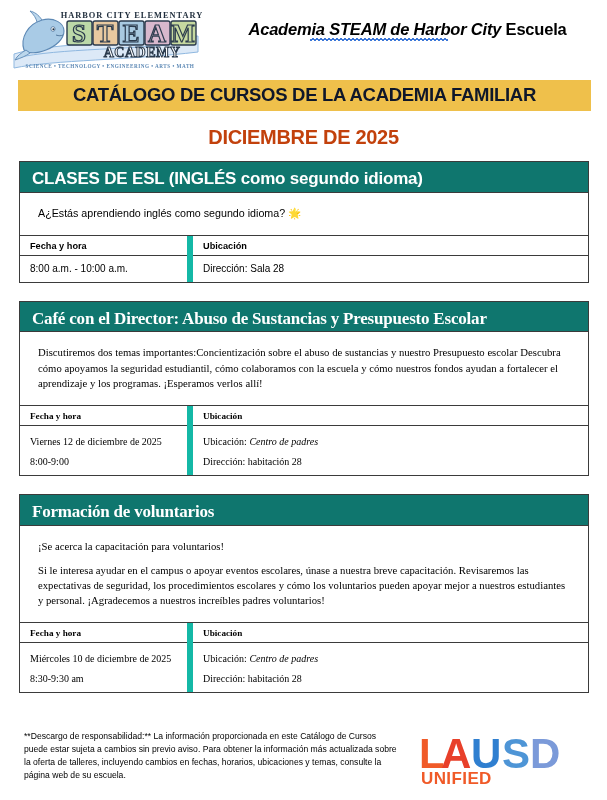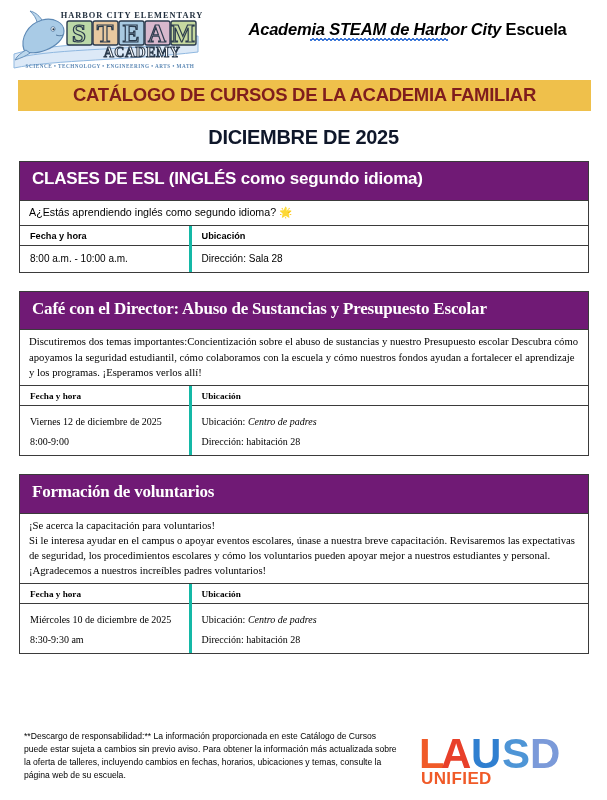--- a/index.html
+++ b/index.html
@@ -70,57 +70,57 @@
   .banner {
     background: #efc04b;
     margin: 2px 16px 0 18px;
     padding: 4px 0 5px 0;
     text-align: center;
   }
   .banner-text {
     font-weight: bold;
     font-size: 18.5px;
     letter-spacing: -0.3px;
-    color: #7f1d1d;
+    color: #0f172a;
   }
 
   
   .month {
     text-align: center;
-    color: #0f172a;
+    color: #c2410c;
     font-weight: bold;
     font-size: 20px;
     letter-spacing: -0.3px;
     margin: 15px 0 12px 0;
   }
 
   
   .section {
     margin: 0 18px 0 19px;
     border: 1px solid #3b3b3b;
     background: #fff;
   }
   .section + .section { margin-top: 18px; font-family: Liberation Serif, serif; }
   .sec-head {
-    background: #701a75;
+    background: #0f766e;
     color: #ffffff;
     font-weight: bold;
     font-size: 17px;
     letter-spacing: -0.2px;
-    padding: 5px 10px 8px 12px;
+    padding: 5px 10px 0 12px;
     line-height: 1.45;
     border-bottom: 1px solid #3b3b3b;
   }
   .sec-body {
     padding: 4px 9px 5px 9px;
     font-size: 10.7px;
     line-height: 1.42;
     border-bottom: 1px solid #3b3b3b;
   }
-  .sec-body p { margin: 0; }
+  .sec-body p { margin: 9px; }
 
   
   table.info {
     width: 100%;
     border-collapse: collapse;
     table-layout: fixed;
     font-size: 10px;
   }
   table.info th,
   table.info td {
@@ -131,21 +131,21 @@
   table.info th {
     font-weight: bold;
     font-size: 9.2px;
     border-bottom: 1px solid #3b3b3b;
     padding-top: 5px;
     padding-bottom: 4px;
   }
   table.info th:first-child,
   table.info td:first-child {
     width: 170px;
-    border-right: 3px solid #14b8a6;
+    border-right: 6px solid #14b8a6;
   }
   table.info td { font-size: 10px; }
   table.info td.rowa { padding-top: 10px; padding-bottom: 2px; }
   table.info td.rowb { padding-top: 7px; padding-bottom: 8px; }
   .ital { font-style: italic; }
 
   
   .footer {
     position: absolute;
     left: 0; right: 0;

